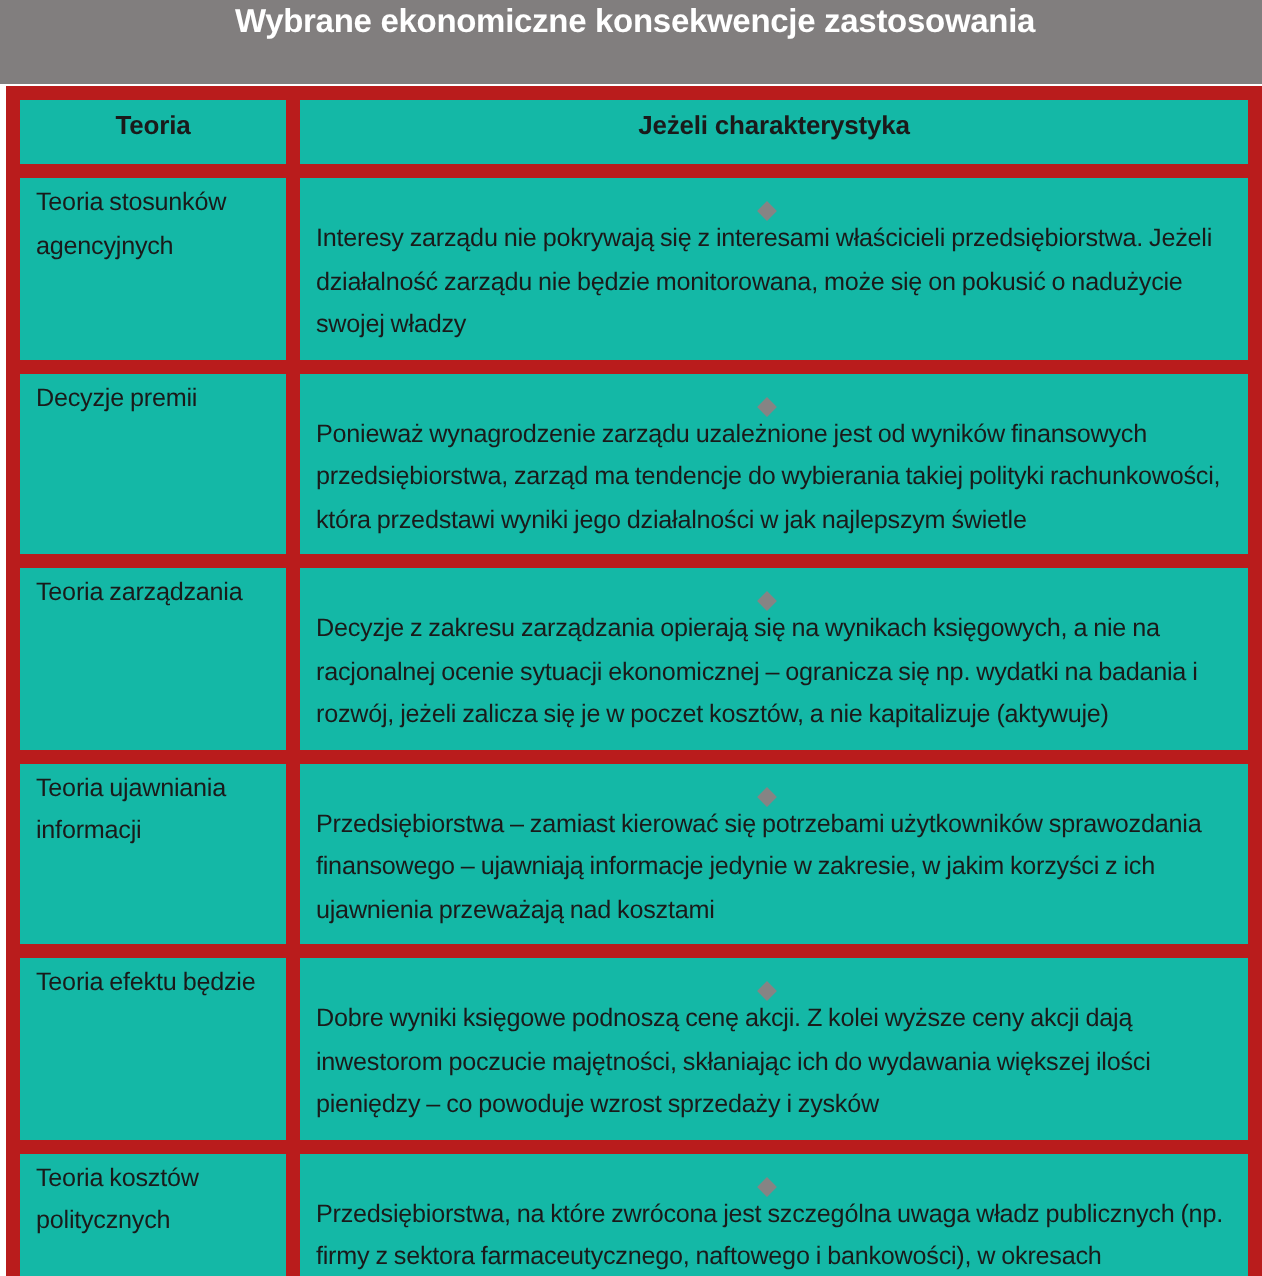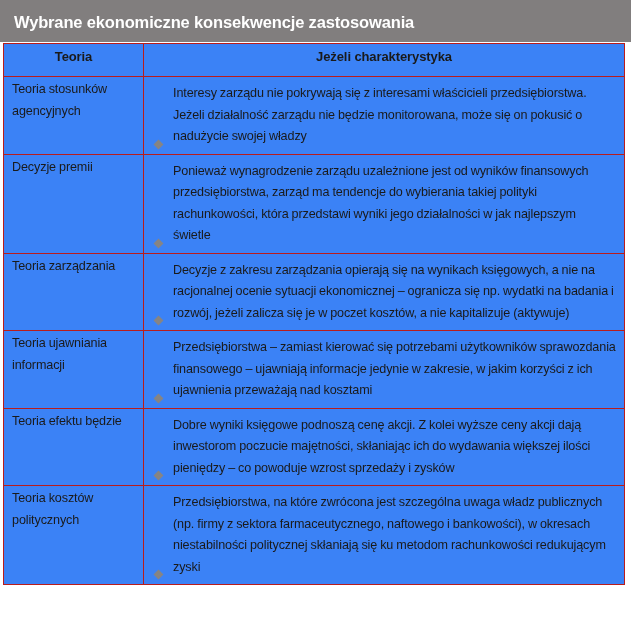--- a/index.html
+++ b/index.html
@@ -27,21 +27,21 @@
   .title-banner {
     position: absolute;
     left: 0;
     top: 0;
     width: 631px;
     height: 42px;
     background: #817e7e;
     box-sizing: border-box;
     padding: 2px 10px 0 14px;
     display: flex;
-    flex-direction: column;
+    flex-direction: row;
     justify-content: center;
   }
   .title-line {
     color: #ffffff;
     font-weight: bold;
     font-size: 16.5px;
     line-height: 19px;
     letter-spacing: -0.15px;
     white-space: nowrap;
   }
@@ -57,23 +57,23 @@
     border-collapse: collapse;
     width: 621px;
     table-layout: fixed;
     background: #fff;
   }
   table.main col.c1 { width: 140px; }
   table.main col.c2 { width: 481px; }
 
   table.main th,
   table.main td {
-    border: 1px solid #b91c1c;
+    border: 7px solid #b91c1c;
     vertical-align: top;
-    background: #3b82f6;
+    background: #14b8a6;
   }
 
   thead th {
     text-align: center;
     font-size: 13px;
     font-weight: bold;
     padding: 5px 4px 6px 4px;
     height: 21px;
     letter-spacing: -0.1px;
   }
@@ -89,21 +89,22 @@
   td.desc {
     font-size: 12.6px;
     line-height: 21.5px;
     padding: 6px 8px 6px 8px;
     letter-spacing: -0.12px;
     word-spacing: -0.35px;
   }
 
   .bullet-row {
     display: flex;
-    align-items: flex-end;
+    align-items: center;
+    flex-direction: column;
   }
   .diamond {
     flex: 0 0 auto;
     width: 7px;
     height: 7px;
     background: #868484;
     transform: rotate(45deg);
     margin: 7px 11px 0 3px;
   }
   .bullet-text {

